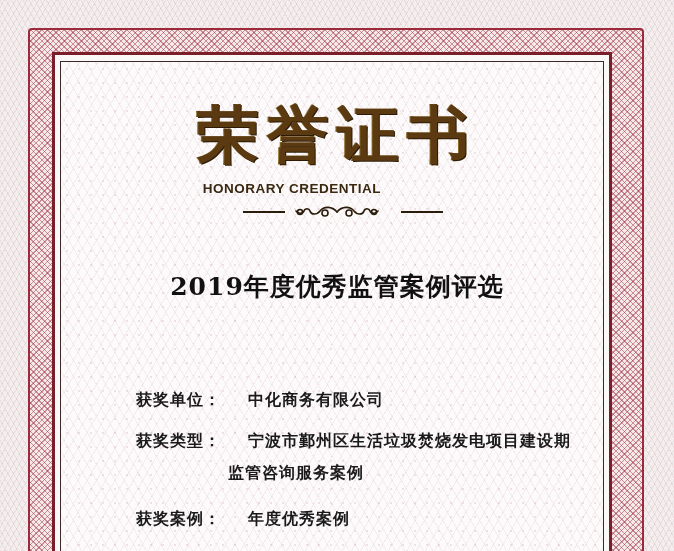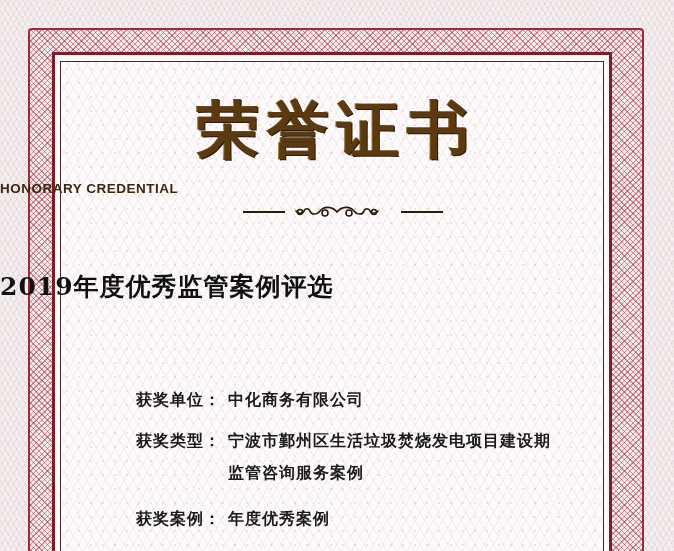--- a/index.html
+++ b/index.html
@@ -36,55 +36,56 @@
       box-sizing: border-box;
       background:
         radial-gradient(circle at 50% 50%, rgba(200,150,160,0.25) 0 1px, transparent 1.5px) 0 0/12px 14px,
         repeating-linear-gradient(60deg, rgba(190,140,150,0.13) 0 1px, transparent 1px 8px),
         repeating-linear-gradient(-60deg, rgba(190,140,150,0.13) 0 1px, transparent 1px 8px),
         #fcfafa;
     }
     .title-cn {
       position: absolute; left: 0; width: 674px; top: 104px;
       text-align: center;
-      font-family: Liberation Mono, monospace;
+      font-family: Liberation Sans, sans-serif;
       font-weight: bold; font-size: 62px; letter-spacing: 8px;
       color: #5b3a12;
       text-shadow: 1px 1px 0 #2a1a06, -1px 0 0 #8a6a2a;
       line-height: 1;
     }
     .title-en {
       position: absolute; left: 0; width: 584px; top: 181px;
-      text-align: left;
+      text-align: center;
       font-family: "Liberation Sans", "DejaVu Sans", sans-serif;
       font-weight: bold; font-size: 13.5px; letter-spacing: 0.5px;
       color: #3a2810;
     }
     .divider {
       position: absolute; top: 204px; left: 0; width: 674px; height: 16px;
     }
     .divider .rule {
       position: absolute; top: 7px; height: 2px; width: 42px; background: #2a1c0a;
     }
     .divider .rule.left { left: 243px; }
     .divider .rule.right { left: 401px; }
     .divider svg { position: absolute; left: 292px; top: 0; }
     .event-title {
       position: absolute; left: 0; width: 674px; top: 270px;
+      text-align: center;
       font-family: "DejaVu Serif", "Liberation Serif", serif;
       font-weight: bold; font-size: 25px; letter-spacing: 1px;
       color: #111;
     }
     .field {
       position: absolute; left: 136px;
       font-family: "DejaVu Serif", "Liberation Serif", serif;
       font-weight: bold; font-size: 16px; color: #1a1a1a;
       white-space: nowrap; letter-spacing: 1px;
     }
-    .field .label { display: inline-block; width: 92px; }
+    .field .label { display: inline-block; width: 112px; }
     .field-unit { top: 390px; }
     .field-case { top: 431px; }
     .field-case-cont { top: 463px; left: 228px; }
     .field-type { top: 509px; }
   </style>
 </head>
 <body>
 
 <div class="guilloche-outer"></div>
 <div class="guilloche-band"></div>

